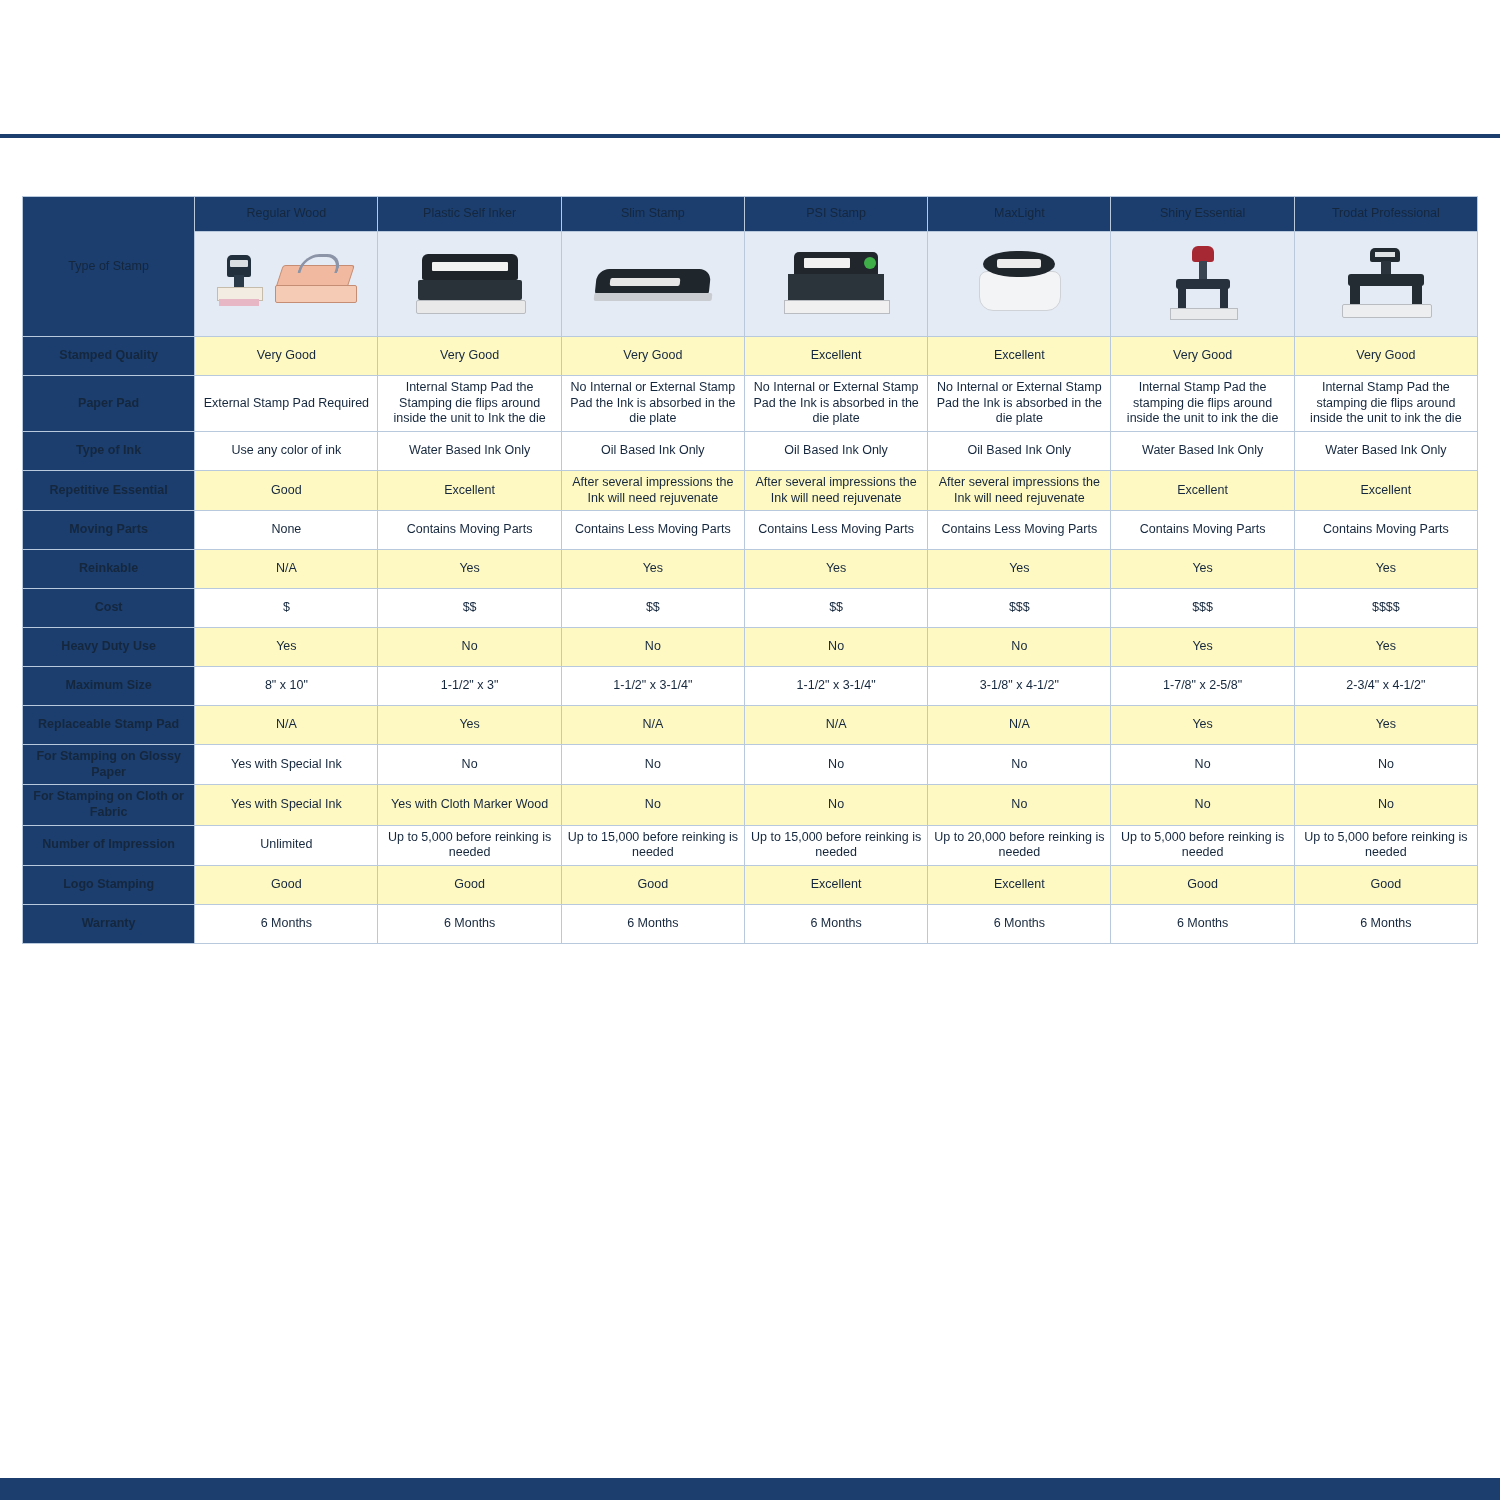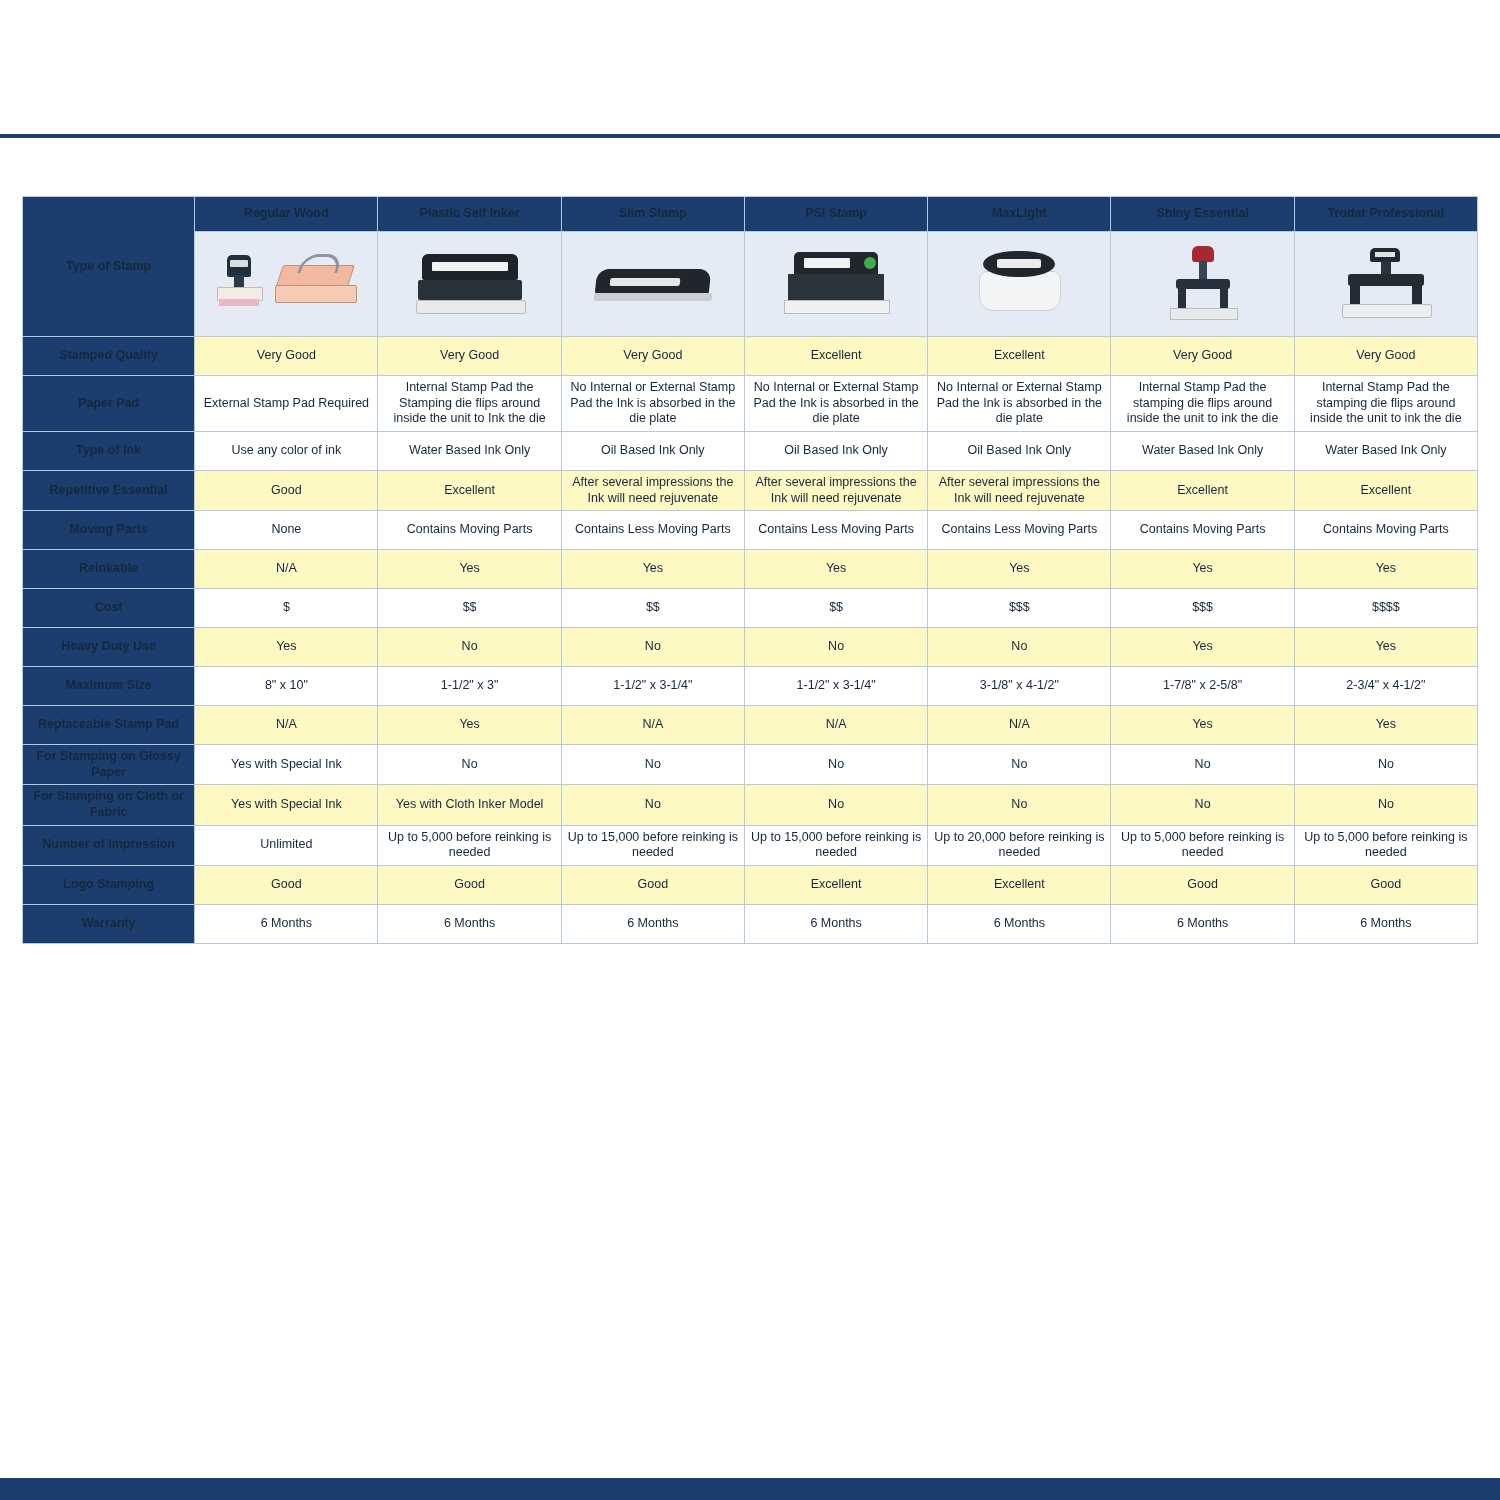--- a/index.html
+++ b/index.html
@@ -92,30 +92,30 @@
     font-size: 14px;
     padding-left: 14px;
     line-height: 1.25;
     margin-top: 40px;
   }
   
   td.corner {
     background: #1b3e6f;
     color: #ffffff;
     text-align: left;
-    font-weight: bold;
+    font-weight: normal;
     font-size: 14px;
     padding-left: 14px;
     vertical-align: middle;
   }
   
   td.colhead {
     background: #1b3e6f;
     color: #ffffff;
-    font-weight: bold;
+    font-weight: normal;
     font-size: 14.5px;
     text-align: left;
     padding-left: 14px;
     height: 26px;
   }
   
   tr.light td.data { background: #ffffff; }
   tr.shade td.data { background: #fef9c3; }
   tr.imgrow td.data { background: #e4ebf4; }
 
@@ -490,21 +490,21 @@
           <td class="data">No</td>
           <td class="data">No</td>
           <td class="data">No</td>
           <td class="data">No</td>
           <td class="data">No</td>
         </tr>
 
         <tr class="shade">
           <td class="rowhead">For Stamping on Cloth or Fabric</td>
           <td class="data">Yes with Special Ink</td>
-          <td class="data">Yes with Cloth Inker Model</td>
+          <td class="data">Yes with Cloth Marker Wood</td>
           <td class="data">No</td>
           <td class="data">No</td>
           <td class="data">No</td>
           <td class="data">No</td>
           <td class="data">No</td>
         </tr>
 
         <tr class="light">
           <td class="rowhead">Number of Impression</td>
           <td class="data">Unlimited</td>

